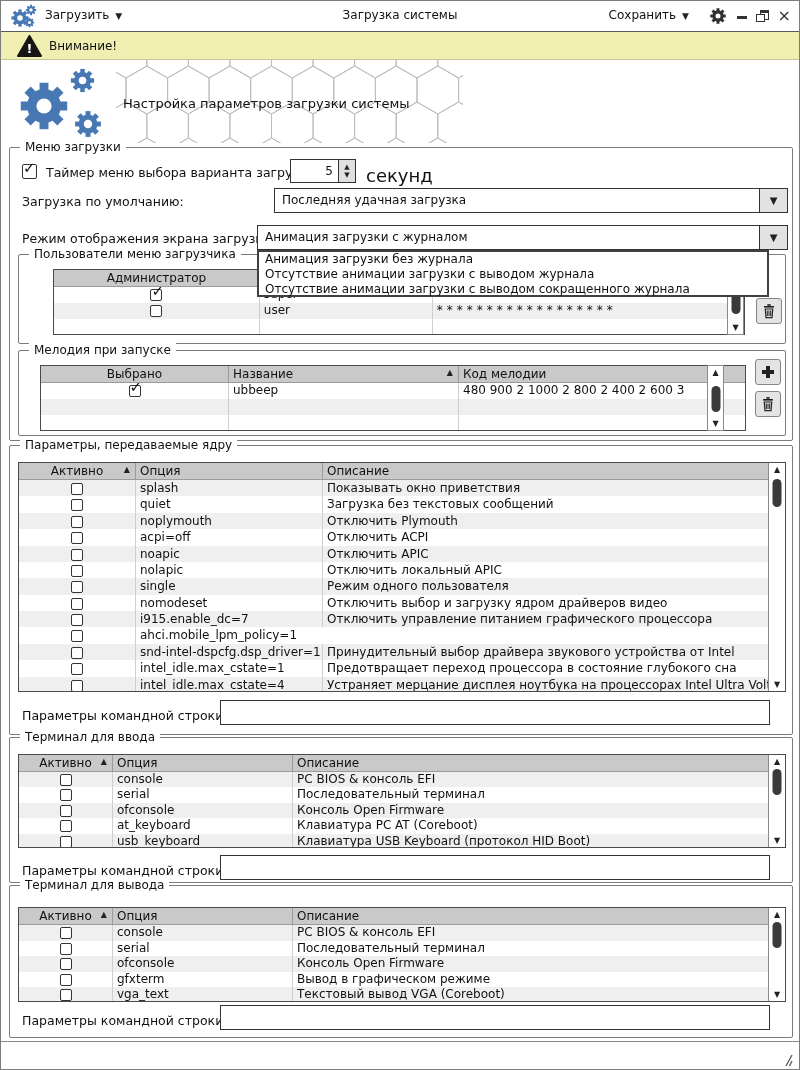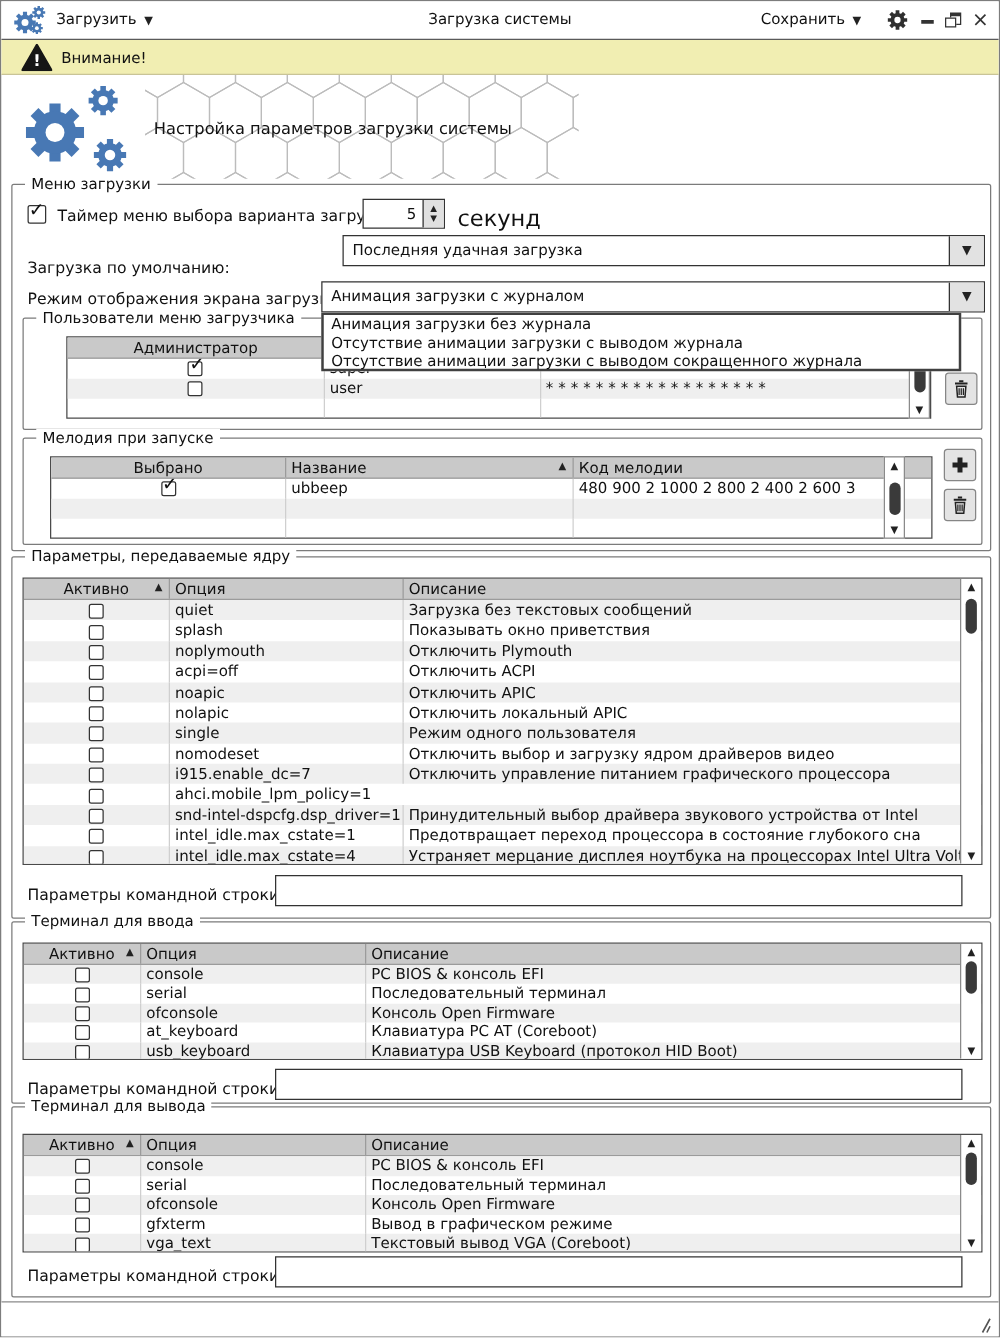--- a/index.html
+++ b/index.html
@@ -49,21 +49,21 @@
   .lbl{white-space:nowrap;}
 
   .timer-cb{position:absolute;left:12px;top:16px;}
   .timer-lbl{position:absolute;left:36px;top:17px;font-size:12.5px;}
   .spinner{position:absolute;left:280px;top:11px;width:66px;height:24px;border:1px solid #333;background:#fff;box-sizing:border-box;}
   .spin-val{position:absolute;right:22px;top:4px;}
   .spin-btn{position:absolute;right:0;top:0;width:17px;height:100%;background:#e0e0e0;border-left:1px solid #333;box-sizing:border-box;
             display:flex;flex-direction:column;align-items:center;justify-content:center;font-size:7px;line-height:8px;color:#222;}
   .timer-unit{position:absolute;left:356px;top:17px;font-size:18px;}
 
-  .lbl-default{position:absolute;left:12px;top:46px;font-size:12.5px;margin-top:12px;}
+  .lbl-default{position:absolute;left:12px;top:46px;font-size:12.5px;}
   .lbl-display{position:absolute;left:12px;top:83px;font-size:12.5px;}
   .combo{position:absolute;height:25px;border:1px solid #333;background:#fff;box-sizing:border-box;}
   .combo-default{left:264px;top:40px;width:514px;}
   .combo-display{left:247px;top:77px;width:531px;}
   .combo-text{position:absolute;left:7px;top:4px;white-space:nowrap;}
   .combo-btn{position:absolute;right:0;top:0;width:28px;height:100%;background:#e2e2e2;border-left:1px solid #333;box-sizing:border-box;
              display:flex;align-items:center;justify-content:center;font-size:10px;color:#222;}
 
   .popup{position:absolute;left:247px;top:102px;width:512px;height:47px;background:#fff;border:2px solid #404040;box-sizing:border-box;z-index:60;}
   .popup-item{height:15px;line-height:15px;padding-left:6px;white-space:nowrap;overflow:hidden;}
@@ -351,27 +351,27 @@
     <span class="legend">Параметры, передаваемые ядру</span>
     <div class="tbl t-kernel">
       <div class="thead">
         <span class="th ca center"><span>Активно</span><span class="sort">▲</span></span>
         <span class="th co">Опция</span>
         <span class="th cd">Описание</span>
       </div>
       <div>
           <div class="orow">
             <span class="td ca center"><span class="cb"></span></span>
+            <span class="td co">splash</span>
+            <span class="td cd">Показывать окно приветствия</span>
+          </div>
+          <div class="orow">
+            <span class="td ca center"><span class="cb"></span></span>
             <span class="td co">quiet</span>
             <span class="td cd">Загрузка без текстовых сообщений</span>
-          </div>
-          <div class="orow">
-            <span class="td ca center"><span class="cb"></span></span>
-            <span class="td co">splash</span>
-            <span class="td cd">Показывать окно приветствия</span>
           </div>
           <div class="orow">
             <span class="td ca center"><span class="cb"></span></span>
             <span class="td co">noplymouth</span>
             <span class="td cd">Отключить Plymouth</span>
           </div>
           <div class="orow">
             <span class="td ca center"><span class="cb"></span></span>
             <span class="td co">acpi=off</span>
             <span class="td cd">Отключить ACPI</span>

